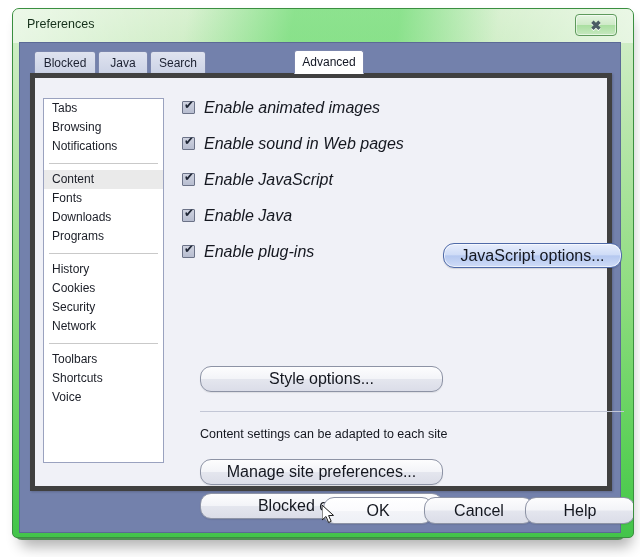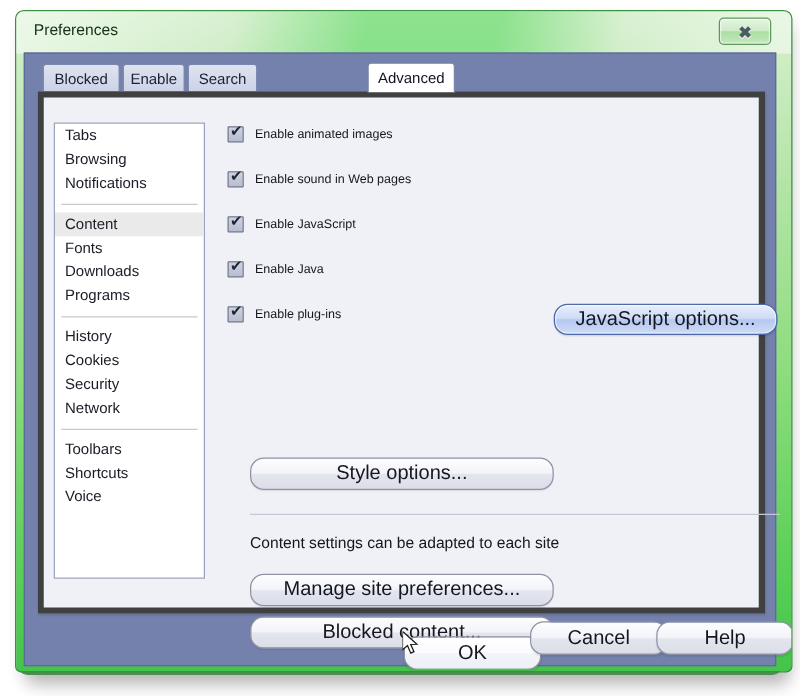--- a/index.html
+++ b/index.html
@@ -213,24 +213,25 @@
   .checkbox .tick {
     position: absolute;
     left: 1px;
     top: -3px;
     font-size: 12px;
     line-height: 13px;
     color: #1d2433;
     font-family: "DejaVu Sans", sans-serif;
   }
   .chk-label {
-    font-size: 10px;
+    font-size: 16px;
     color: #14171f;
     white-space: nowrap;
     cursor: default;
+    font-style: italic;
   }
 
   
   .btn {
     box-sizing: border-box;
     border: 1px solid #8d93a5;
     border-radius: 11px;
     background: linear-gradient(180deg,#fdfdfe 0%, #f3f4f8 48%, #e4e6ee 52%, #dbdde8 100%);
     font-size: 16px;
     color: #14171f;
@@ -302,21 +303,21 @@
   .actionbar {
     position: absolute;
     left: 0;
     top: 454px;
     width: 602px;
     height: 36px;
   }
   #ok-button {
     position: absolute;
     left: 303px;
-    top: 12px;
+    top: 0px;
     width: 110px;
     height: 27px;
   }
   #cancel-button {
     position: absolute;
     left: 404px;
     top: 0px;
     width: 110px;
     height: 27px;
   }
@@ -355,21 +356,21 @@
       </div>
     </div>
 
     <div class="dialog">
 
       <div class="tabstrip">
         <div class="tab" id="tab-0" style="left: 14px; width: 62px;">
             <span>Blocked</span>
           </div>
         <div class="tab" id="tab-1" style="left: 78px; width: 50px;">
-            <span>Enable</span>
+            <span>Java</span>
           </div>
         <div class="tab" id="tab-2" style="left: 130px; width: 56px;">
             <span>Search</span>
           </div>
         <div class="tab" id="tab-3" style="left: 188px; width: 84px; margin-top: 24px;">
             <span>Web Pages</span>
           </div>
         <div class="tab active" id="tab-4" style="left: 274px; width: 70px; top: -1px;">
             <span>Advanced</span>
           </div>

